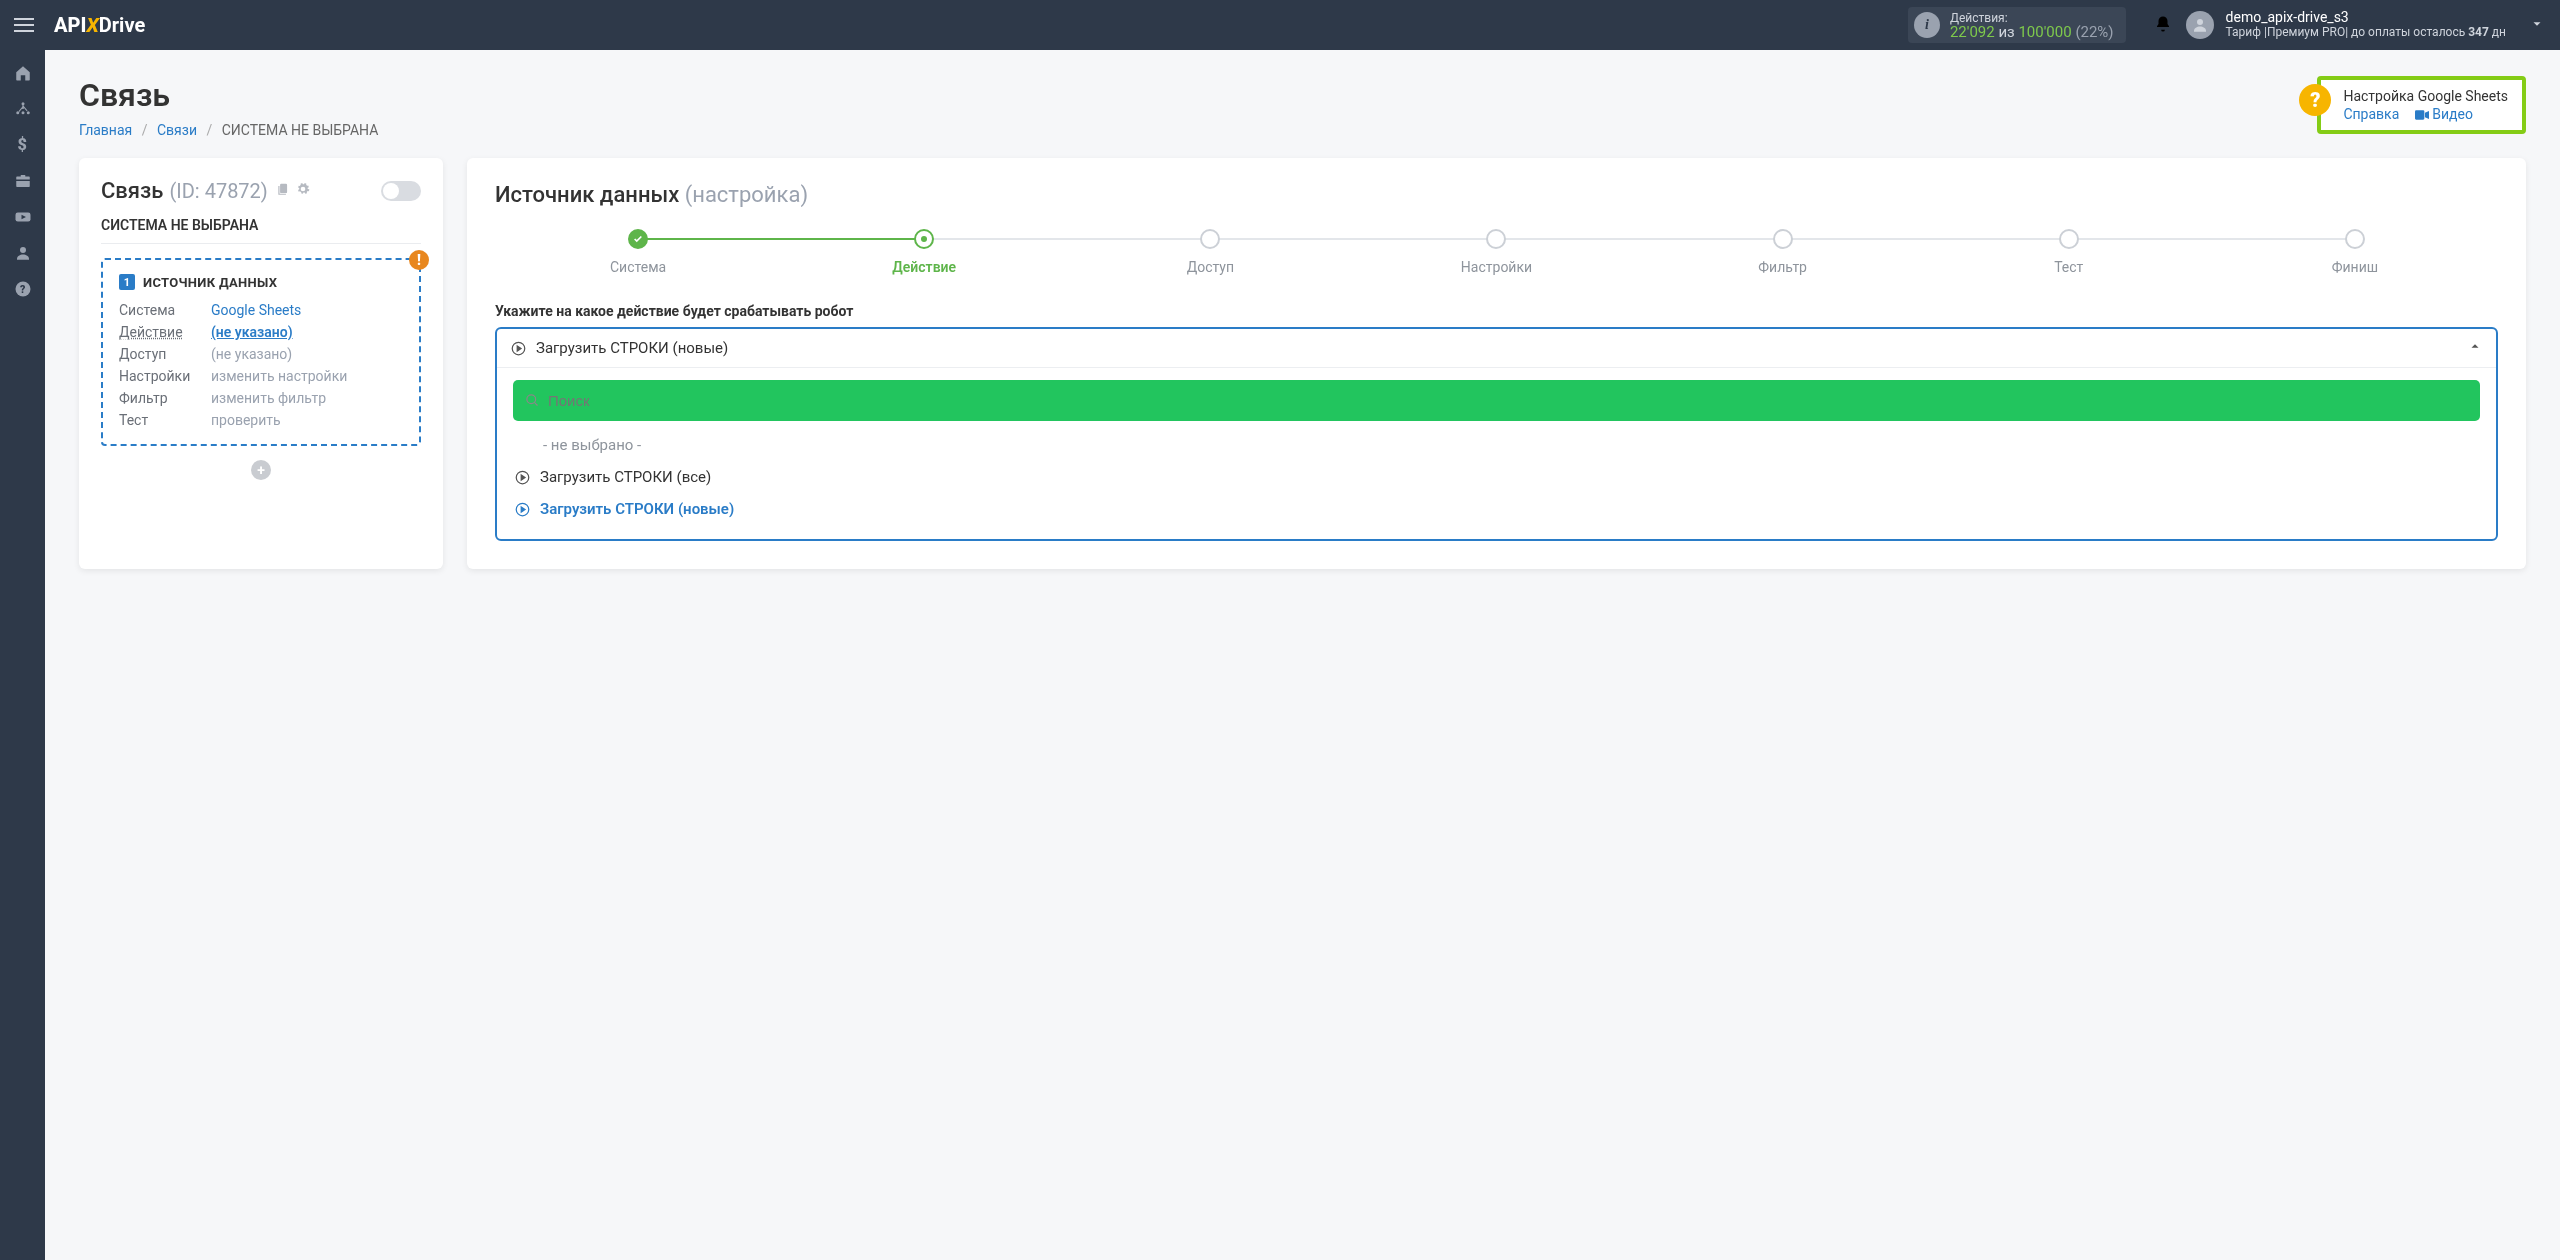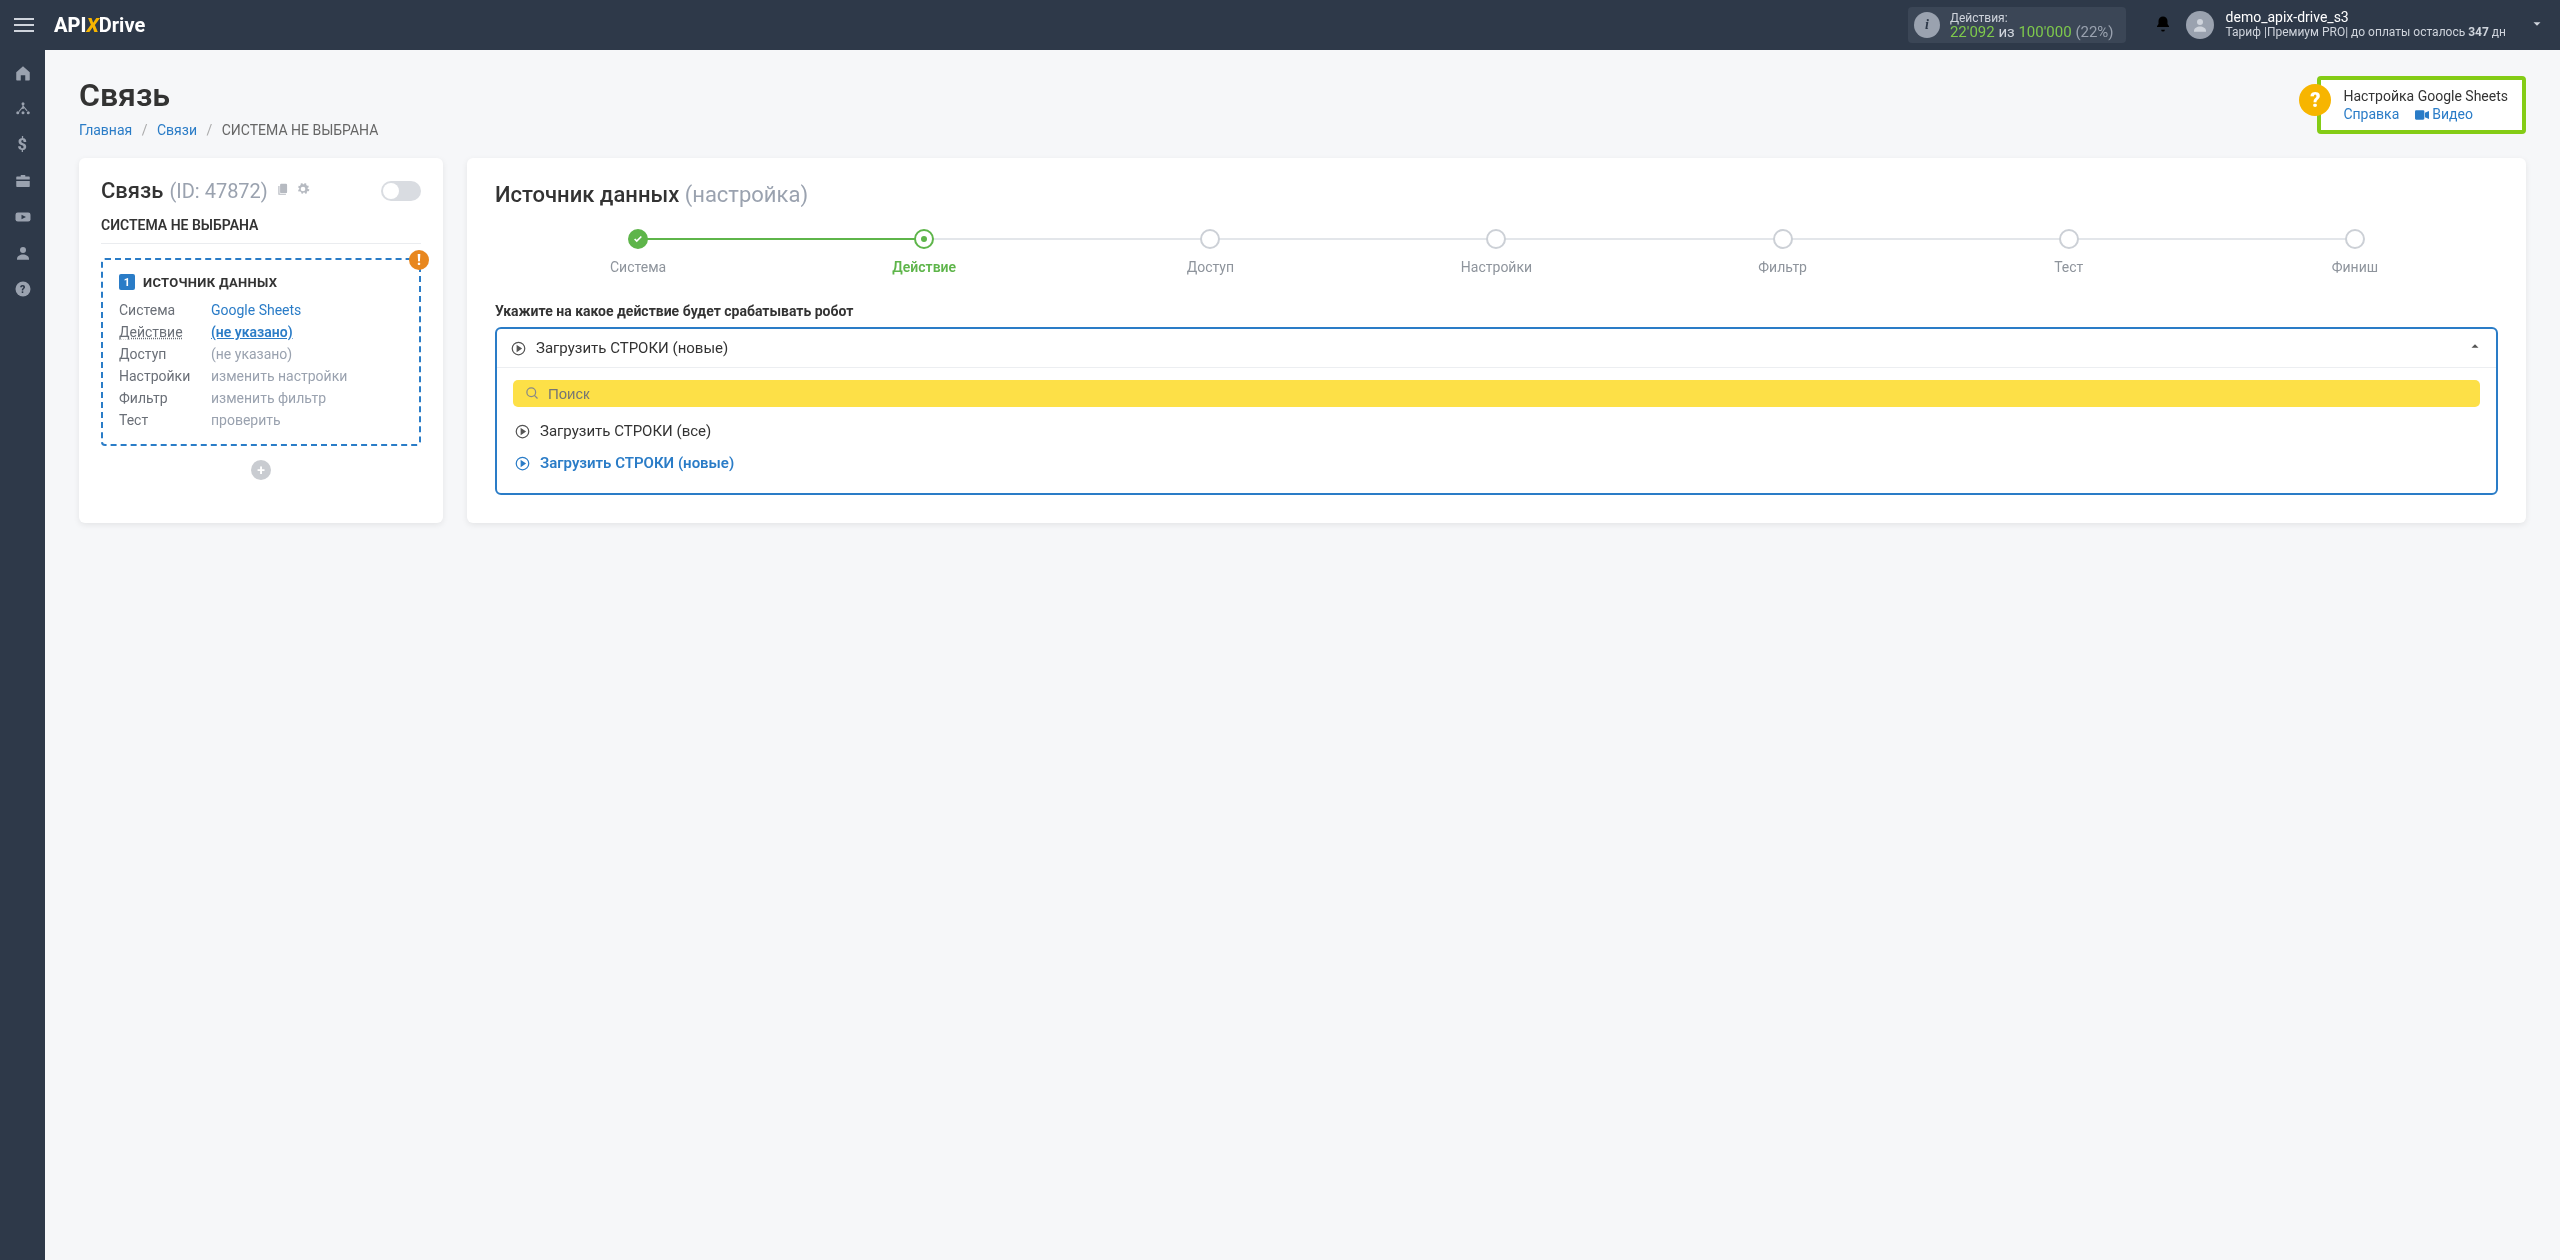--- a/index.html
+++ b/index.html
@@ -92,21 +92,21 @@
 .step .lbl { margin-top:10px; font-size:14px; color:#8e949c; }
 .step.active .lbl { color:#5eb54a; font-weight:600; }
 .step:nth-child(2)::before { background:#5eb54a; }
 
 .prompt { font-size:14px; font-weight:700; color:#333; margin-bottom:8px; }
 .select { border:2px solid #2a7cc7; border-radius:6px; overflow:hidden; }
 .select-head { display:flex; align-items:center; padding:10px 14px; font-size:15px; color:#333; }
 .select-head .play { margin-right:10px; }
 .select-head .chev { margin-left:auto; }
 .select-body { padding:12px 16px 14px; border-top:1px solid #eceef1; }
-.search { display:flex; align-items:center; background:#fde047; border-radius:5px; padding:5px 12px; }
+.search { display:flex; align-items:center; background:#22c55e; border-radius:5px; padding:12px 12px; }
 .search input { border:0; background:transparent; outline:0; flex:1; font-size:15px; margin-left:8px; color:#555; }
 .opt { display:flex; align-items:center; padding:7px 6px 7px 2px; font-size:15px; cursor:pointer; }
 .opt .play { margin-right:10px; }
 .opt.nosel { color:#8e949c; padding-left:30px; }
 .opt.sel { color:#2a7cc7; font-weight:600; }
 
 .play svg { display:block; }
 </style>
 </head>
 <body>
@@ -340,20 +340,21 @@
         </div>
         <div class="select-body">
           <div class="search">
             <svg width="15" height="15" viewBox="0 0 24 24" fill="none" stroke="#888" stroke-width="2">
                 <circle cx="10" cy="10" r="7"></circle>
                 <path d="M20 20l-5-5"></path>
               </svg>
             <input placeholder="Поиск" style="">
           </div>
           <div style="margin-top:8px">
+            <div class="opt nosel">- не выбрано -</div>
             <div class="opt">
               <span class="play">
                   <svg width="15" height="15" viewBox="0 0 24 24" fill="none" stroke="#555" stroke-width="2">
                     <circle cx="12" cy="12" r="10"></circle>
                     <path d="M10 8l6 4-6 4z" fill="#555"></path>
                   </svg>
                 </span>
               <span>Загрузить СТРОКИ (все)</span>
             </div>
             <div class="opt sel">

